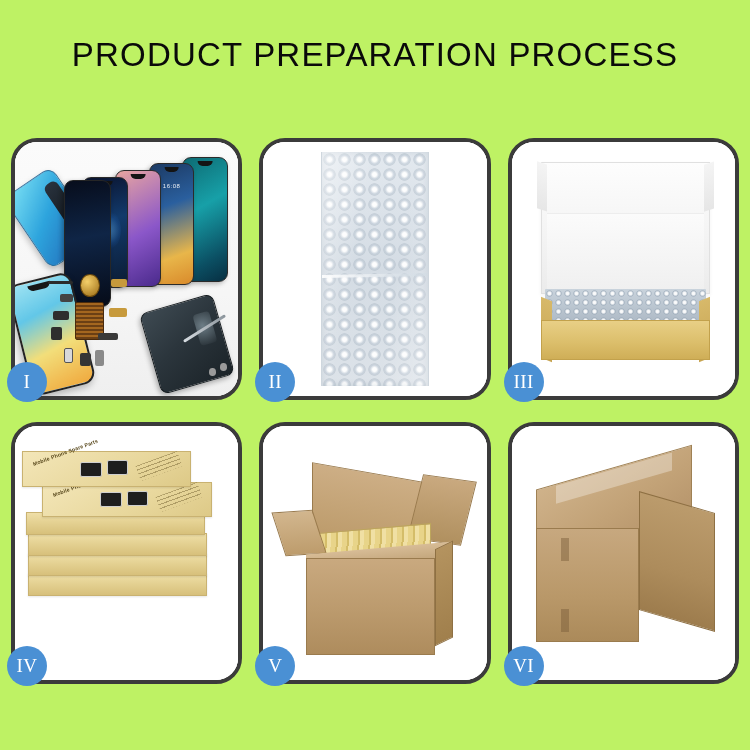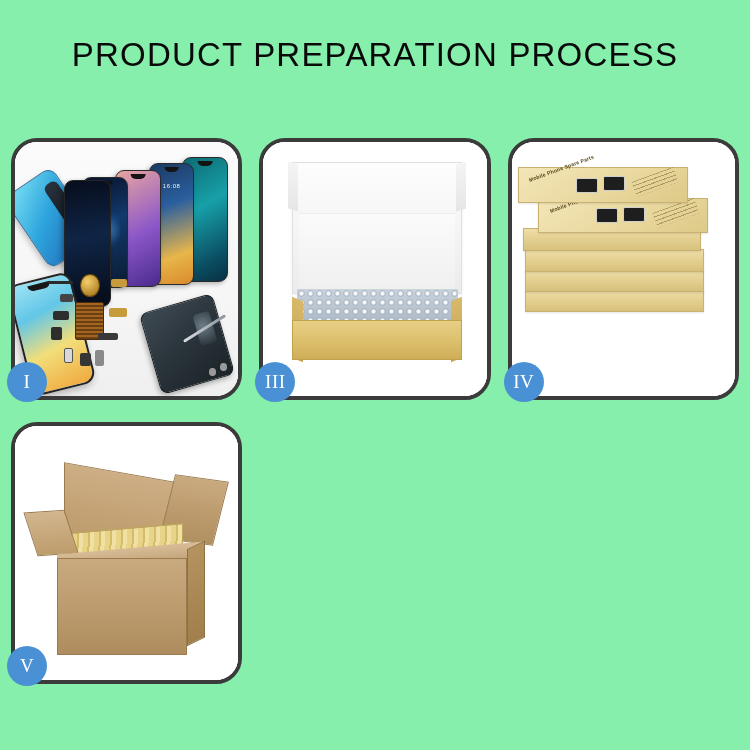--- a/index.html
+++ b/index.html
@@ -9,21 +9,21 @@
     height: 750px;
     background: #ffffff;
     font-family: "Liberation Sans", sans-serif;
     overflow: hidden;
   }
 
   .page {
     position: relative;
     width: 750px;
     height: 750px;
-    background: #86efac;
+    background: #bef264;
   }
 
   
   .header {
     position: absolute;
     top: 0; left: 0;
     width: 750px;
     text-align: center;
     padding-top: 36px;
   }
@@ -423,20 +423,31 @@
           <div class="mini m7"></div>
           <div class="mini m8"></div>
           <div class="mini m9"></div>
           <div class="mini m10"></div>
           <div class="mini m11"></div>
         </div>
       </div>
       <div class="badge">I</div>
     </div>
 
+    <div class="panel">
+      <div class="panel-inner">
+        <div class="scene-bubble">
+          <div class="bubble-strip">
+            <div class="bubble-seam"></div>
+            <div class="bubble-sheen"></div>
+          </div>
+        </div>
+      </div>
+      <div class="badge">II</div>
+    </div>
 
     <div class="panel">
       <div class="panel-inner">
         <div class="scene-box3">
           <div class="b3-lid"></div>
           <div class="b3-foam"></div>
           <div class="b3-bubbles"></div>
           <div class="b3-left-wall"></div>
           <div class="b3-right-wall"></div>
           <div class="b3-front"></div>
@@ -485,15 +496,28 @@
           <div class="cv-contents"></div>
           <div class="cv-flap-left"></div>
           <div class="cv-rim"></div>
           <div class="cv-side"></div>
           <div class="cv-body"></div>
         </div>
       </div>
       <div class="badge">V</div>
     </div>
 
+    <div class="panel">
+      <div class="panel-inner">
+        <div class="scene-sealed">
+          <div class="sc-top"></div>
+          <div class="sc-tape"></div>
+          <div class="sc-side"></div>
+          <div class="sc-front"></div>
+          <div class="sc-seam"></div>
+          <div class="sc-seam2"></div>
+        </div>
+      </div>
+      <div class="badge">VI</div>
+    </div>
 
   </div>
 </div>
 
 </body></html>

